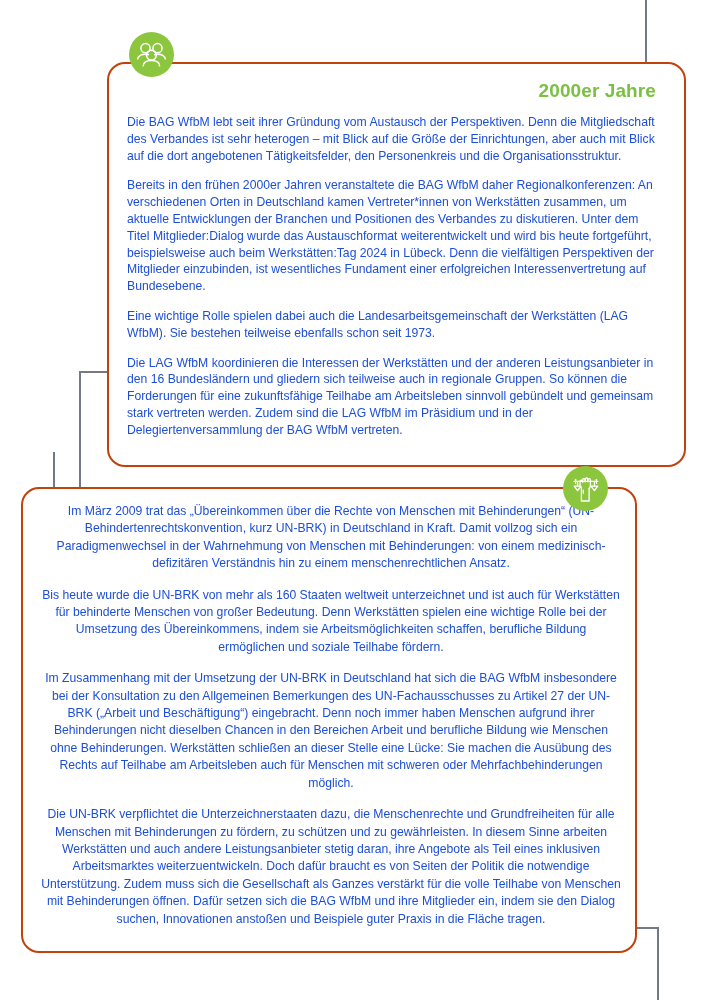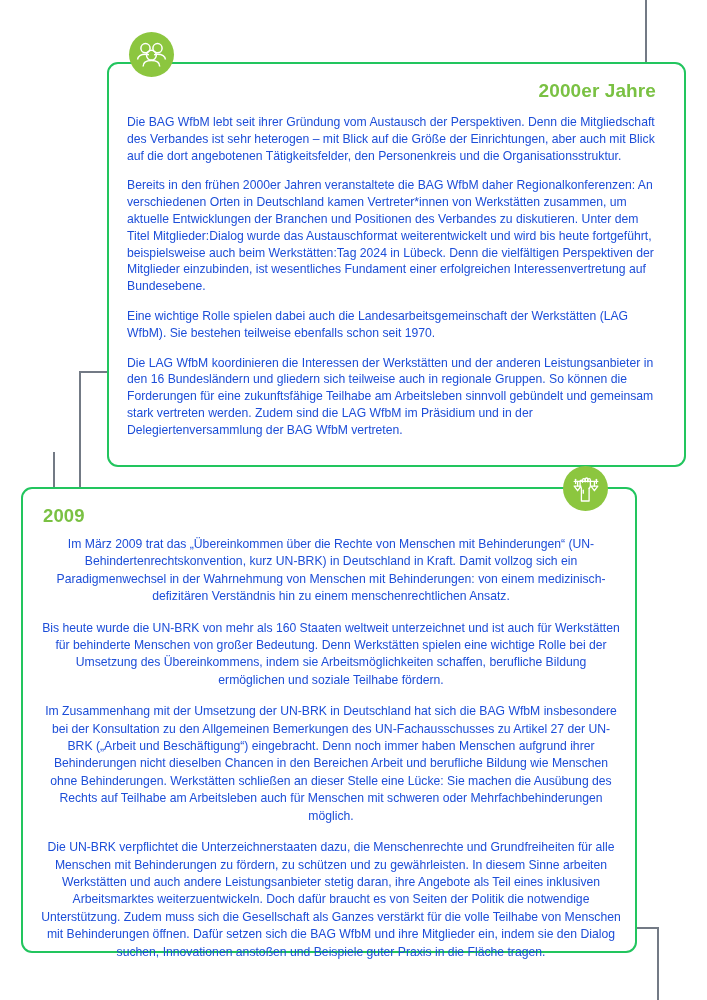--- a/index.html
+++ b/index.html
@@ -70,22 +70,22 @@
     top: 927px;
     width: 2px;
     height: 75px;
     background: #737a85;
   }
 
   
   .card {
     position: absolute;
     box-sizing: border-box;
-    border: 2px solid #22c55e;
-    border-radius: 11px;
+    border: 2px solid #c2410c;
+    border-radius: 18px;
     background: #ffffff;
   }
   #card-2000er {
     left: 107px;
     top: 62px;
     width: 579px;
     height: 405px;
     padding: 14px 26px 10px 18px;
   }
   #card-2009 {
@@ -149,38 +149,37 @@
   <div class="connector conn-mid-left-v"></div>
   <div class="connector conn-top-card2"></div>
   <div class="connector conn-bottom-right-h"></div>
   <div class="connector conn-bottom-right-v"></div>
 
   <div class="card" id="card-2000er">
     <div class="card-title title-right">2000er Jahre</div>
     <div class="card-body">
       <p>Die BAG WfbM lebt seit ihrer Gründung vom Austausch der Perspektiven. Denn die Mitgliedschaft des Verbandes ist sehr heterogen – mit Blick auf die Größe der Einrichtungen, aber auch mit Blick auf die dort angebotenen Tätigkeitsfelder, den Personenkreis und die Organisationsstruktur.</p>
       <p>Bereits in den frühen 2000er Jahren veranstaltete die BAG WfbM daher Regionalkonferenzen: An verschiedenen Orten in Deutschland kamen Vertreter*innen von Werkstätten zusammen, um aktuelle Entwicklungen der Branchen und Positionen des Verbandes zu diskutieren. Unter dem Titel Mitglieder:Dialog wurde das Austauschformat weiterentwickelt und wird bis heute fortgeführt, beispielsweise auch beim Werkstätten:Tag 2024 in Lübeck. Denn die vielfältigen Perspektiven der Mitglieder einzubinden, ist wesentliches Fundament einer erfolgreichen Interessenvertretung auf Bundesebene.</p>
-      <p>Eine wichtige Rolle spielen dabei auch die Landesarbeitsgemeinschaft der Werkstätten (LAG WfbM). Sie bestehen teilweise ebenfalls schon seit 1970.</p>
+      <p>Eine wichtige Rolle spielen dabei auch die Landesarbeitsgemeinschaft der Werkstätten (LAG WfbM). Sie bestehen teilweise ebenfalls schon seit 1973.</p>
       <p>Die LAG WfbM koordinieren die Interessen der Werkstätten und der anderen Leistungsanbieter in den 16 Bundesländern und gliedern sich teilweise auch in regionale Gruppen. So können die Forderungen für eine zukunftsfähige Teilhabe am Arbeitsleben sinnvoll gebündelt und gemeinsam stark vertreten werden. Zudem sind die LAG WfbM im Präsidium und in der Delegiertenversammlung der BAG WfbM vertreten.</p>
     </div>
   </div>
 
   <div class="icon-badge" id="icon-people">
     <svg width="31" height="25" viewBox="0 0 31 25" fill="none" stroke="#ffffff" stroke-width="1.5">
       <circle cx="9.5" cy="6.2" r="4.6"></circle>
       <circle cx="21.5" cy="6.2" r="4.6"></circle>
       <circle cx="15.4" cy="13.2" r="4.9"></circle>
       <path d="M1.6 17.6c0-3.7 3.5-5.3 7.9-5.3 1.2 0 2.4.1 3.4.4"></path>
       <path d="M29.4 17.6c0-3.7-3.5-5.3-7.9-5.3-1.2 0-2.4.1-3.4.4"></path>
       <path d="M7.1 24.4c0-4 3.7-5.9 8.3-5.9s8.3 1.9 8.3 5.9"></path>
     </svg>
   </div>
 
   <div class="card" id="card-2009">
-    <div class="card-title title-left">2009</div>
     <div class="card-body">
       <p>Im März 2009 trat das „Übereinkommen über die Rechte von Menschen mit Behinderungen“ (UN-Behindertenrechtskonvention, kurz UN-BRK) in Deutschland in Kraft. Damit vollzog sich ein Paradigmenwechsel in der Wahrnehmung von Menschen mit Behinderungen: von einem medizinisch-defizitären Verständnis hin zu einem menschenrechtlichen Ansatz.</p>
       <p>Bis heute wurde die UN-BRK von mehr als 160 Staaten weltweit unterzeichnet und ist auch für Werkstätten für behinderte Menschen von großer Bedeutung. Denn Werkstätten spielen eine wichtige Rolle bei der Umsetzung des Übereinkommens, indem sie Arbeitsmöglichkeiten schaffen, berufliche Bildung ermöglichen und soziale Teilhabe fördern.</p>
       <p>Im Zusammenhang mit der Umsetzung der UN-BRK in Deutschland hat sich die BAG WfbM insbesondere bei der Konsultation zu den Allgemeinen Bemerkungen des UN-Fachausschusses zu Artikel 27 der UN-BRK („Arbeit und Beschäftigung“) eingebracht. Denn noch immer haben Menschen aufgrund ihrer Behinderungen nicht dieselben Chancen in den Bereichen Arbeit und berufliche Bildung wie Menschen ohne Behinderungen. Werkstätten schließen an dieser Stelle eine Lücke: Sie machen die Ausübung des Rechts auf Teilhabe am Arbeitsleben auch für Menschen mit schweren oder Mehrfachbehinderungen möglich.</p>
       <p>Die UN-BRK verpflichtet die Unterzeichnerstaaten dazu, die Menschenrechte und Grundfreiheiten für alle Menschen mit Behinderungen zu fördern, zu schützen und zu gewährleisten. In diesem Sinne arbeiten Werkstätten und auch andere Leistungsanbieter stetig daran, ihre Angebote als Teil eines inklusiven Arbeitsmarktes weiterzuentwickeln. Doch dafür braucht es von Seiten der Politik die notwendige Unterstützung. Zudem muss sich die Gesellschaft als Ganzes verstärkt für die volle Teilhabe von Menschen mit Behinderungen öffnen. Dafür setzen sich die BAG WfbM und ihre Mitglieder ein, indem sie den Dialog suchen, Innovationen anstoßen und Beispiele guter Praxis in die Fläche tragen.</p>
     </div>
   </div>
 
   <div class="icon-badge" id="icon-justice">
     <svg width="30" height="30" viewBox="0 0 30 30" fill="none" stroke="#ffffff" stroke-width="1.3" stroke-linecap="round" stroke-linejoin="round">

